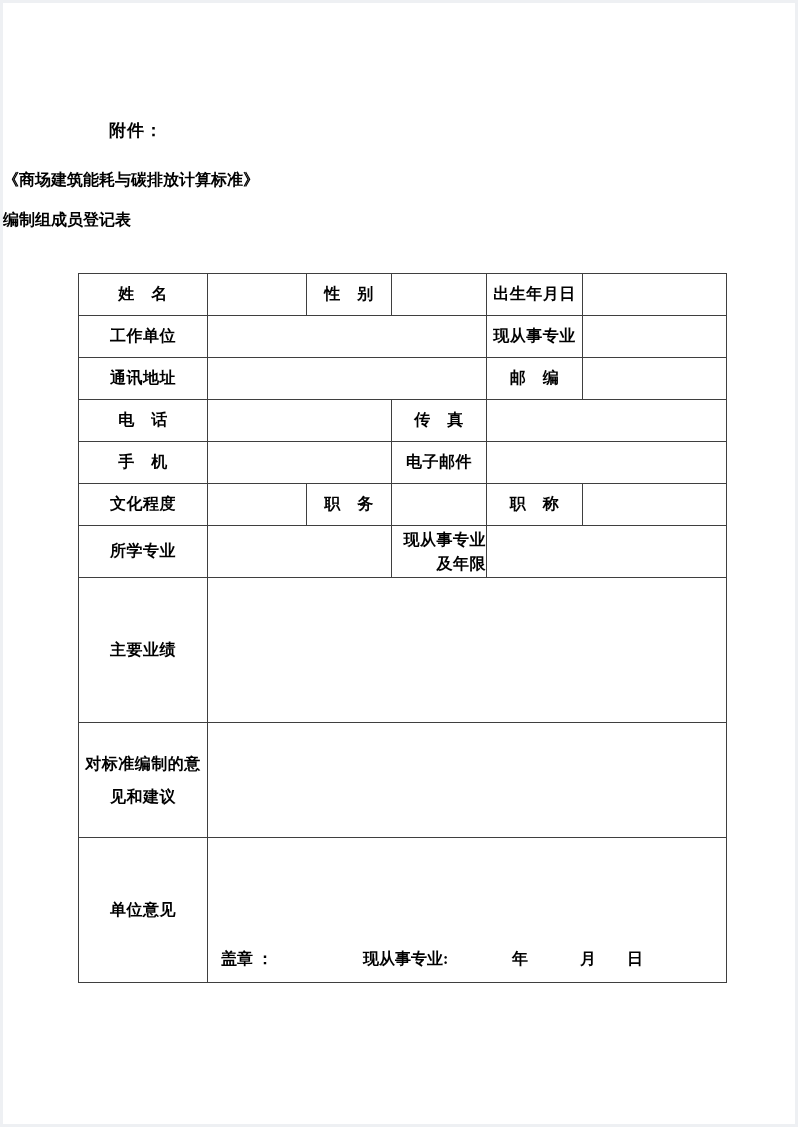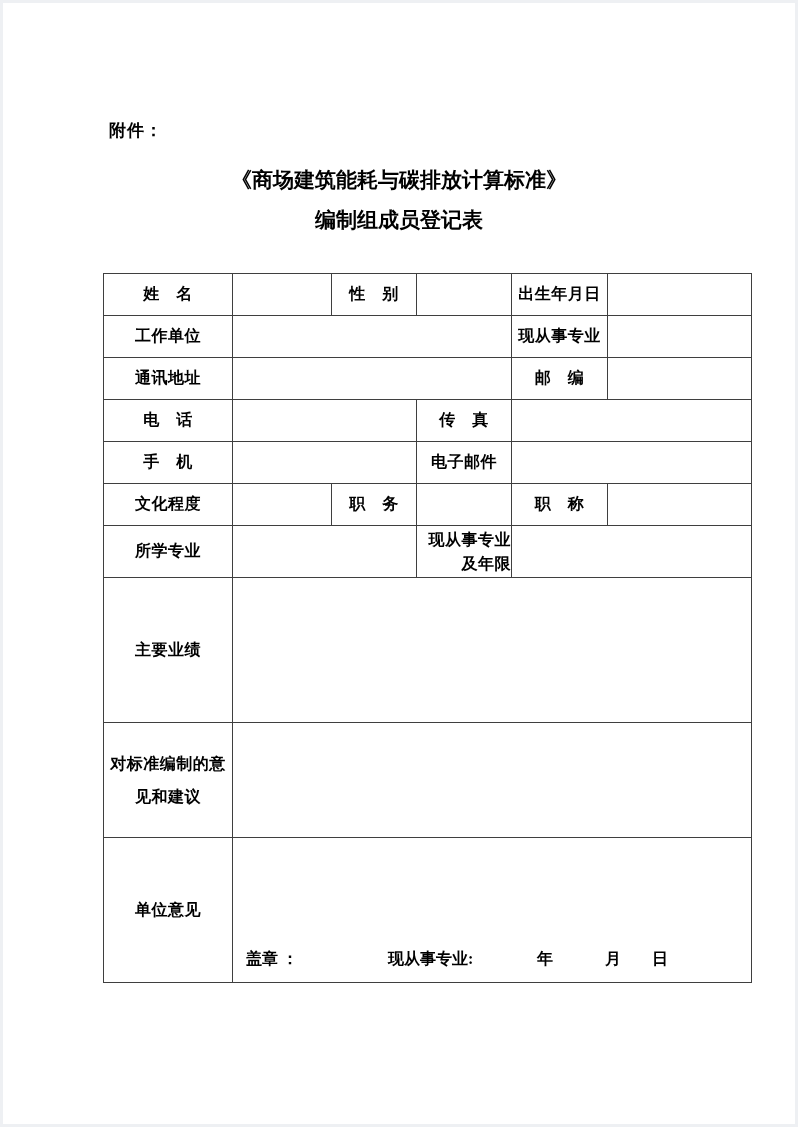--- a/index.html
+++ b/index.html
@@ -11,28 +11,28 @@
   }
   .page{
     position:absolute;left:3px;top:3px;width:792px;height:1121px;
     background:#ffffff;
   }
   .attachment{
     position:absolute;left:106px;top:116px;
     font-size:17px;font-weight:700;letter-spacing:1px;
   }
   .doc-title{
-    position:absolute;left:0;width:100%;text-align:center;
-    font-size:21px;font-weight:700;line-height:28px;
+    position:absolute;left:0;width:100%;text-align:left;
+    font-size:16px;font-weight:700;line-height:28px;
   }
   .t1{top:163px;}
   .t2{top:203px;}
   table.form{
     position:absolute;left:75px;top:270px;
-    width:648px;border-collapse:collapse;table-layout:fixed;margin-left:25px;
+    width:648px;border-collapse:collapse;table-layout:fixed;
   }
   table.form td{
     border:1px solid #3f3f3f;padding:0;
     font-size:16px;vertical-align:middle;
   }
   .lbl{
     font-weight:700;text-align:center;
     letter-spacing:0.5px;
   }
   .ml{white-space:pre-line;line-height:24px;text-align:right;}

